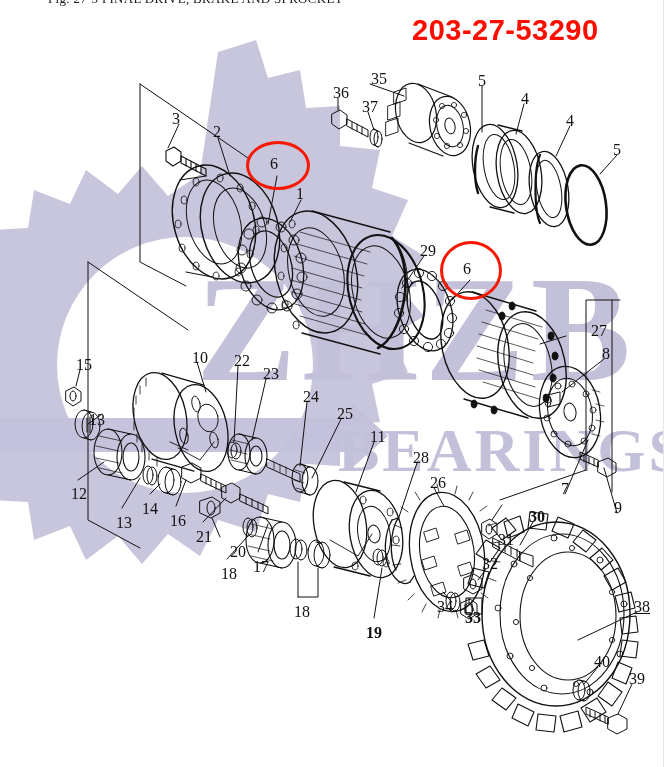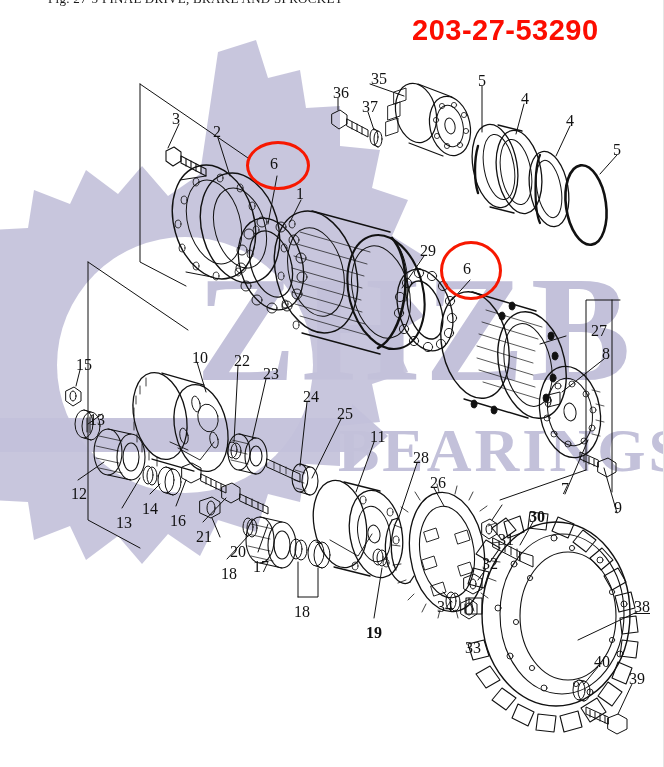--- a/index.html
+++ b/index.html
@@ -598,21 +598,21 @@
       <div class="cn" style="left: 263px; top: 366px;">23</div>
       <div class="cn" style="left: 303px; top: 389px;">24</div>
       <div class="cn" style="left: 337px; top: 406px; text-align: center;">25</div>
       <div class="cn" style="left: 430px; top: 475px;">26</div>
       <div class="cn" style="left: 567px; top: 323px; margin-left: 24px;">27</div>
       <div class="cn" style="left: 413px; top: 450px;">28</div>
       <div class="cn" style="left: 420px; top: 243px;">29</div>
       <div class="cn" style="left: 529px; top: 509px; font-weight: bold;">30</div>
       <div class="cn" style="left: 498px; top: 492px; margin-top: 40px;">31</div>
       <div class="cn" style="left: 482px; top: 556px;">32</div>
-      <div class="cn" style="left: 465px; top: 640px;">33</div>
+      <div class="cn" style="left: 465px; top: 610px; font-weight: bold;">33</div>
       <div class="cn" style="left: 437px; top: 599px;">34</div>
       <div class="cn" style="left: 349px; top: 71px; margin-left: 22px;">35</div>
       <div class="cn" style="left: 333px; top: 85px;">36</div>
       <div class="cn" style="left: 362px; top: 99px;">37</div>
       <div class="cn" style="left: 634px; top: 599px; text-decoration: underline;">38</div>
       <div class="cn" style="left: 629px; top: 671px;">39</div>
       <div class="cn" style="left: 594px; top: 654px;">40</div>
     </div>
 
   <div class="partno">203-27-53290</div>

